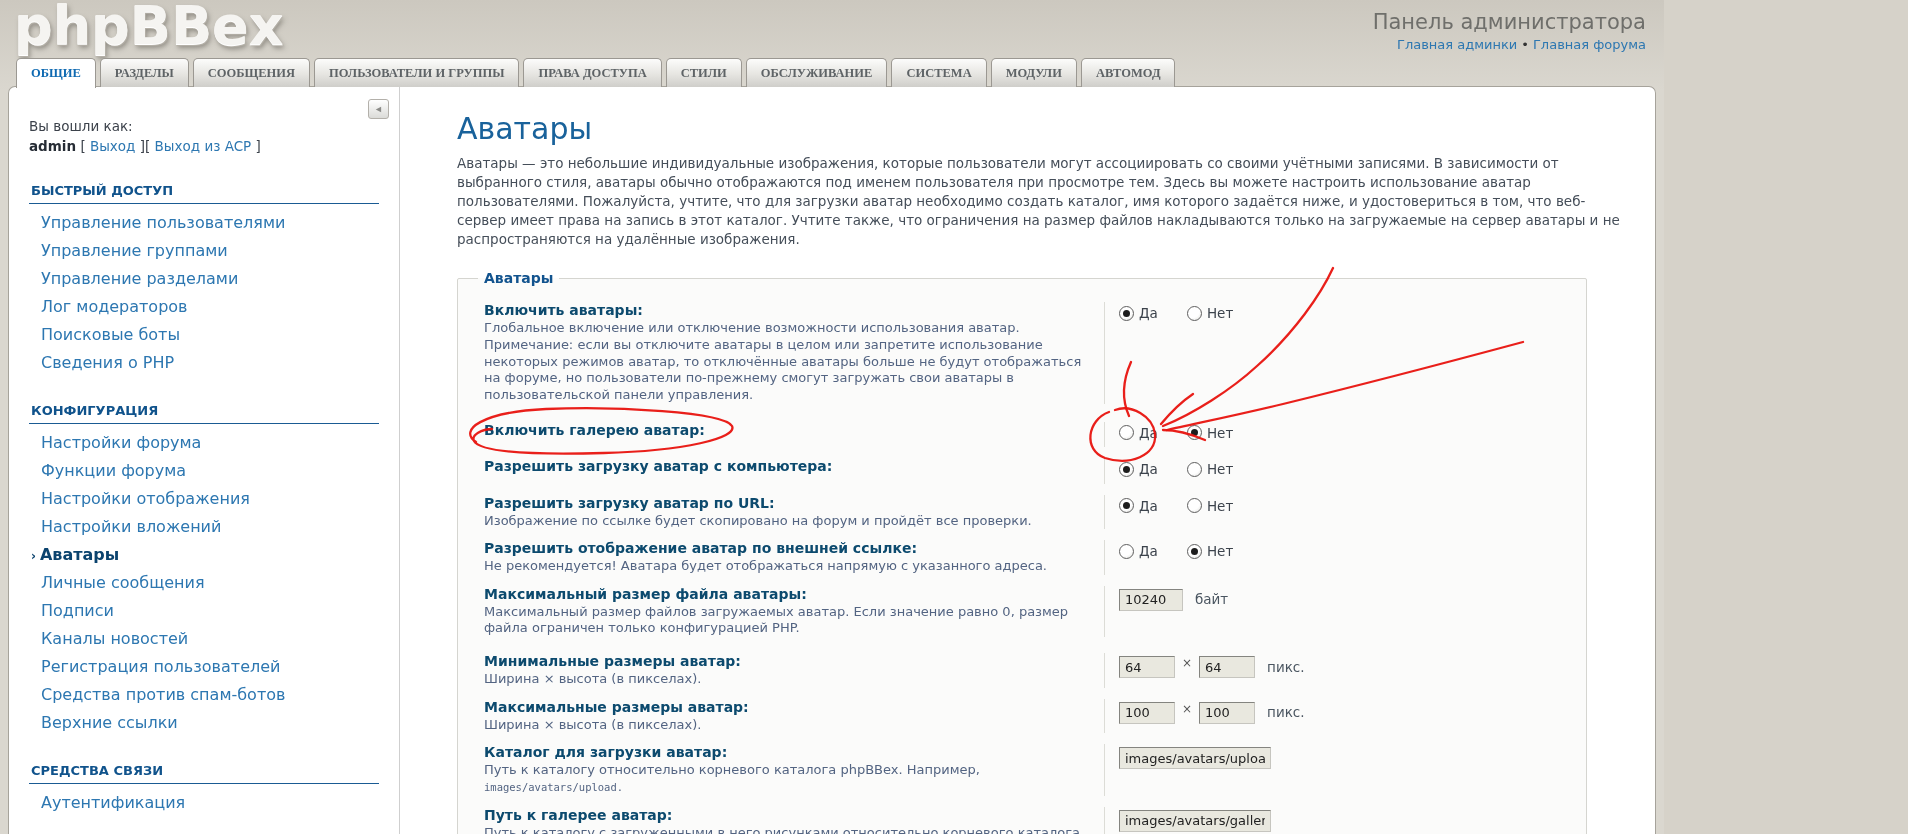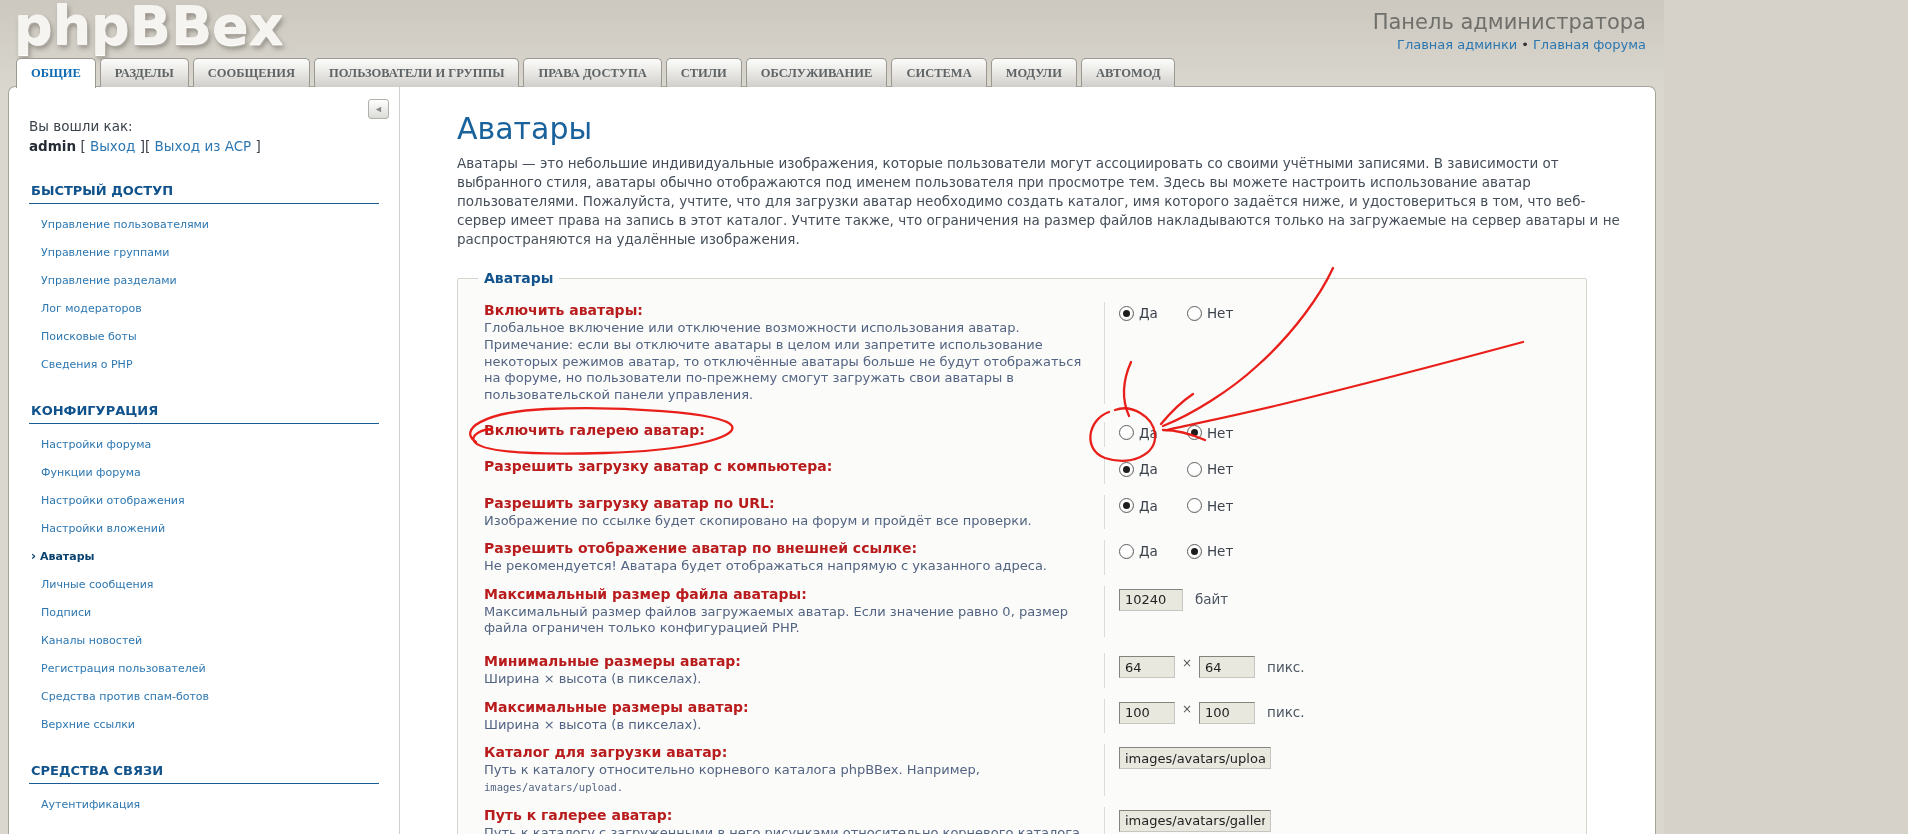--- a/index.html
+++ b/index.html
@@ -37,37 +37,37 @@
                   background:linear-gradient(#ffffff,#dbdbd8); border:1px solid #b3b0aa; border-radius:3px;
                   color:#8b8b88; font-size:9px; line-height:17px; text-align:center; cursor:pointer; }
   .logged { font-size:13.5px; color:#3c424b; line-height:1.45; }
   .logged b { color:#262c35; }
   .logged a { color:#2d77b1; text-decoration:none; cursor:pointer; }
   .menu-section { margin-top:27px; }
   .menu-section h3 { font-size:13px; font-weight:bold; color:#10538c; padding:0 0 5px 2px;
                      border-bottom:1px solid #1a5b93; }
   .menu-section ul { list-style:none; margin-top:4px; }
   .menu-section li { padding:4.5px 0 4.5px 12px; }
-  .menu-section li a { font-size:11px; color:#2d77b1; text-decoration:none; cursor:pointer;margin-top:13px; }
+  .menu-section li a { font-size:16px; color:#2d77b1; text-decoration:none; cursor:pointer;margin-top:13px; }
   .menu-section li.active { padding-left:2px; }
   .menu-section li.active a { font-weight:bold; color:#0b436e; }
   .menu-section li.active .marker { color:#0b436e; font-size:12px; margin-right:4px; font-weight:bold; }
 
   
   .content { position:absolute; left:392px; right:0; top:0; bottom:0; padding:24px 28px 0 56px; overflow:hidden; }
   .content h1 { font-size:30px; font-weight:normal; color:#19629b; letter-spacing:0; }
   .intro { margin-top:8px; font-size:13.5px; line-height:1.4; color:#454e59; padding-right:6px; }
 
   fieldset { margin-top:22px; margin-right:40px; border:1px solid #d5d5d0; background:#fbfbfa;
              padding:16px 26px 12px 26px; border-radius:2px; }
   legend { font-size:14px; font-weight:bold; color:#12538e; padding:0 6px; margin-left:-6px; }
 
   .row { display:flex; margin-bottom:11px; }
   .row .dt { width:620px; flex:0 0 620px; padding-right:18px; position:relative; }
-  .lbl { font-size:14px; font-weight:bold; color:#b91c1c; display:block; }
+  .lbl { font-size:14px; font-weight:bold; color:#0c4a6e; display:block; }
   .expl { font-size:13px; line-height:1.28; color:#536482; margin-top:2px; white-space:pre-line; }
   .expl code { font-family:"DejaVu Sans Mono","Liberation Mono",monospace; font-size:10.5px; color:#536482; }
   .row .dd { flex:1 1 auto; border-left:1px solid #dcdcd6; padding:3px 0 3px 14px; position:relative; min-height:24px; }
 
   .opt { display:inline-flex; align-items:center; margin-right:24px; font-size:13.5px; color:#3c434c; cursor:pointer; }
   .opt input { -webkit-appearance:none; appearance:none; width:15px; height:15px; margin:0 5px 0 0;
                border:1px solid #5f5f5f; border-radius:50%;
                background:radial-gradient(circle at 35% 30%, #ffffff 55%, #dededa); position:relative; cursor:pointer; }
   .opt input:checked::after { content:""; position:absolute; left:3px; top:3px; right:3px; bottom:3px;
                background:#1d1d1d; border-radius:50%; }

